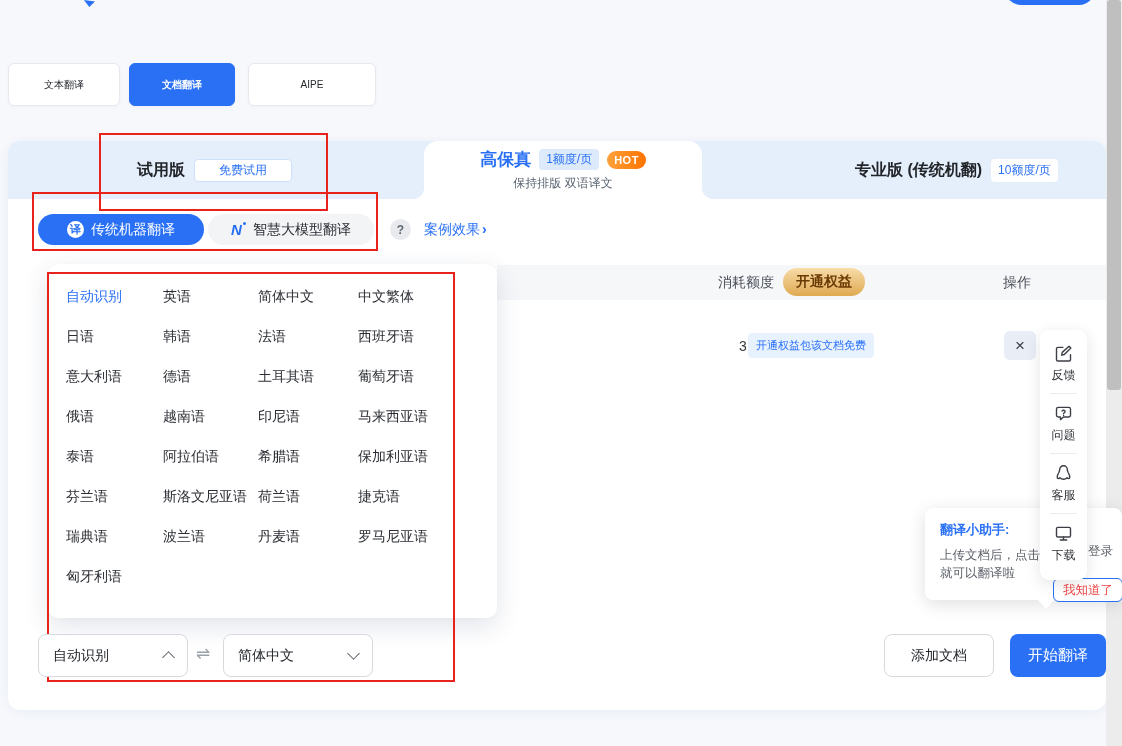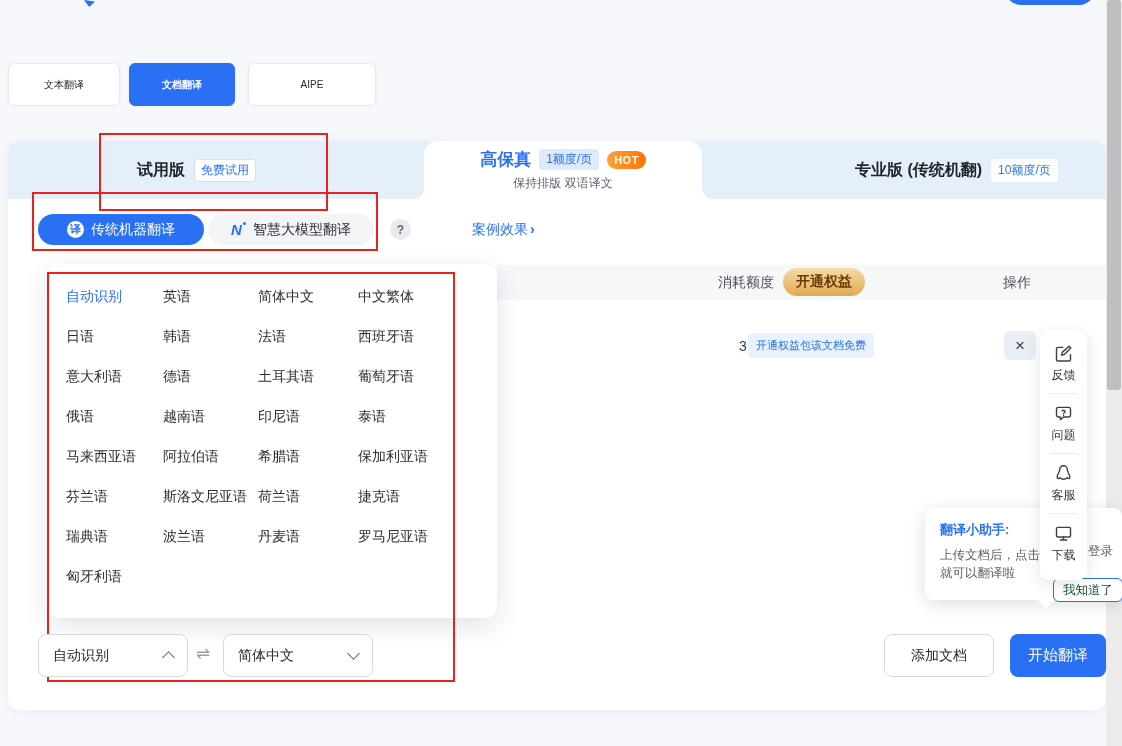--- a/index.html
+++ b/index.html
@@ -22,21 +22,21 @@
   
   .card { position:absolute; left:8px; top:141px; width:1098px; height:569px; background:#fff;
           border-radius:12px; box-shadow:0 2px 12px rgba(30,60,120,.06); z-index:1; }
   .strip { position:absolute; left:0; top:0; width:100%; height:58px; background:#e5eefb;
            border-radius:12px 12px 0 0; }
 
   .trial-tab { position:absolute; left:129px; top:0; height:58px; display:flex; align-items:center;
                gap:9px; cursor:pointer; }
   .trial-title { font-size:16px; font-weight:700; color:#22252a; }
   .trial-badge { background:#fff; border:1px solid #cfe0fa; border-radius:4px; color:#2970f5;
-                 font-size:12px; padding:2px 6px; }
+                 font-size:12px; padding:2px 24px; }
 
   .hifi-tab { position:absolute; left:416px; top:0; width:278px; height:58px; background:#fff;
               border-radius:14px 14px 0 0; display:flex; flex-direction:column; align-items:center;
               justify-content:center; cursor:pointer; }
   .hifi-tab::before { content:''; position:absolute; left:-12px; bottom:0; width:12px; height:12px;
               background:radial-gradient(circle at 0 0, rgba(0,0,0,0) 12px, #fff 12.5px); }
   .hifi-tab::after  { content:''; position:absolute; right:-12px; bottom:0; width:12px; height:12px;
               background:radial-gradient(circle at 100% 0, rgba(0,0,0,0) 12px, #fff 12.5px); }
   .hifi-row { display:flex; align-items:center; gap:8px; }
   .hifi-title { font-size:17px; font-weight:700; color:#2970f5; }
@@ -57,21 +57,21 @@
   .yi-circle { width:17px; height:17px; border-radius:50%; background:#fff; color:#2970f5;
                font-size:11px; font-weight:700; display:flex; align-items:center; justify-content:center; }
   .pill-gray { left:200px; background:#f3f4f6; color:#2b2e34; }
   .n-icon { font-style:italic; font-weight:900; color:#2970f5; font-size:15px; position:relative;
             padding-right:4px; }
   .n-icon::after { content:''; position:absolute; right:0; top:1px; width:3px; height:3px;
                    border-radius:50%; background:#2970f5; }
   .help-circle { position:absolute; left:382px; top:78px; width:21px; height:21px; border-radius:50%;
                  background:#e8eaee; color:#60666f; font-size:12px; font-weight:700; display:flex;
                  align-items:center; justify-content:center; cursor:pointer; }
-  .case-link { position:absolute; left:416px; top:80px; color:#2970f5; font-size:14px; cursor:pointer;margin-left:48px; }
+  .case-link { position:absolute; left:416px; top:80px; color:#2970f5; font-size:14px; cursor:pointer; }
   .case-link .arrow { font-weight:700; margin-left:2px; }
 
   
   .tbl-header { position:absolute; left:489px; top:124px; width:609px; height:35px; background:#f6f7f9;
                 font-size:14px; color:#4a4f58; }
   .th-consume { position:absolute; left:221px; top:9px; }
   .benefit-pill { position:absolute; left:286px; top:3px; height:28px; padding:8px 13px;
                   border-radius:14px; background:linear-gradient(180deg,#f7dca8,#e0a952);
                   color:#6b3a05; font-size:14px; font-weight:700; display:flex; align-items:center;
                   cursor:pointer; }
@@ -112,21 +112,21 @@
   
   .tooltip { position:absolute; left:925px; top:508px; width:197px; height:92px; background:#fff;
              border-radius:8px; box-shadow:0 4px 18px rgba(0,0,0,.13); z-index:4;
              padding:13px 0 0 15px; }
   .tooltip::after { content:''; position:absolute; left:112px; bottom:-9px; border-left:9px solid
              rgba(0,0,0,0); border-right:9px solid rgba(0,0,0,0); border-top:10px solid #fff; }
   .tt-title { font-size:13px; font-weight:700; color:#2970f5; margin-bottom:7px; }
   .tt-line { font-size:12.5px; color:#5b6068; line-height:18px; }
   .tt-tail { position:absolute; left:163px; top:35px; font-size:12.5px; color:#5b6068; }
   .confirm-btn { position:absolute; left:1053px; top:578px; width:70px; height:24px; background:#fff;
-                 border:1px solid #2970f5; border-radius:6px; color:#14532d; font-size:12.5px;
+                 border:1px solid #2970f5; border-radius:6px; color:#ef4444; font-size:12.5px;
                  display:flex; align-items:center; justify-content:center; z-index:4; cursor:pointer; }
 
   
   .side-panel { position:absolute; left:1040px; top:330px; width:47px; height:250px; background:#fff;
                 border-radius:9px; box-shadow:0 4px 16px rgba(0,0,0,.11); z-index:6; display:flex;
                 flex-direction:column; align-items:center; padding-top:8px; }
   .sp-item { display:flex; flex-direction:column; align-items:center; gap:3px; padding:5px 0;
              cursor:pointer; }
   .sp-item svg { width:21px; height:21px; stroke:#3c3f45; fill:none; stroke-width:1.6;
                  stroke-linecap:round; stroke-linejoin:round; }
@@ -213,22 +213,22 @@
         <div class="lang">韩语</div>
         <div class="lang">法语</div>
         <div class="lang">西班牙语</div>
         <div class="lang">意大利语</div>
         <div class="lang">德语</div>
         <div class="lang">土耳其语</div>
         <div class="lang">葡萄牙语</div>
         <div class="lang">俄语</div>
         <div class="lang">越南语</div>
         <div class="lang">印尼语</div>
+        <div class="lang">马来西亚语</div>
         <div class="lang">泰语</div>
-        <div class="lang">马来西亚语</div>
         <div class="lang">阿拉伯语</div>
         <div class="lang">希腊语</div>
         <div class="lang">保加利亚语</div>
         <div class="lang">芬兰语</div>
         <div class="lang">斯洛文尼亚语</div>
         <div class="lang">荷兰语</div>
         <div class="lang">捷克语</div>
         <div class="lang">瑞典语</div>
         <div class="lang">波兰语</div>
         <div class="lang">丹麦语</div>

